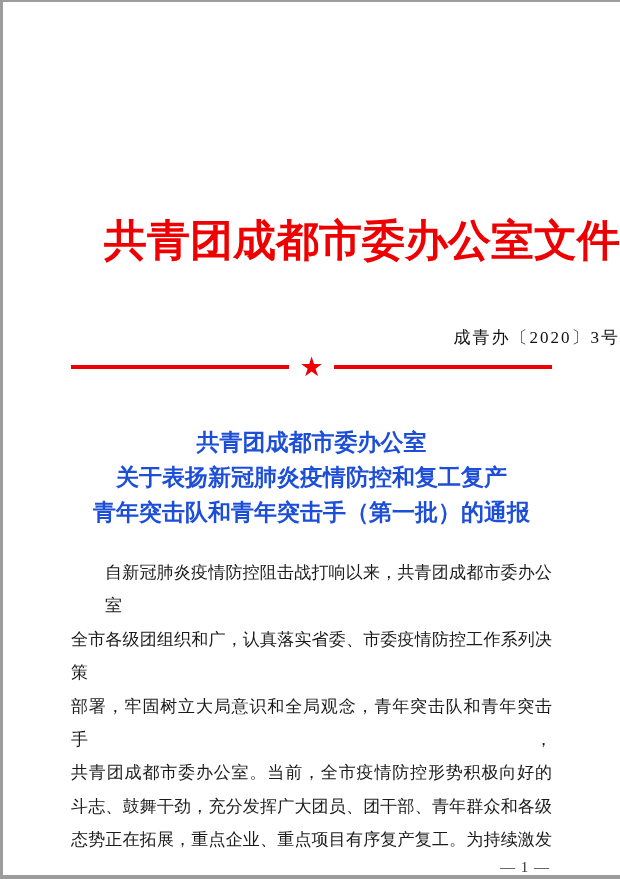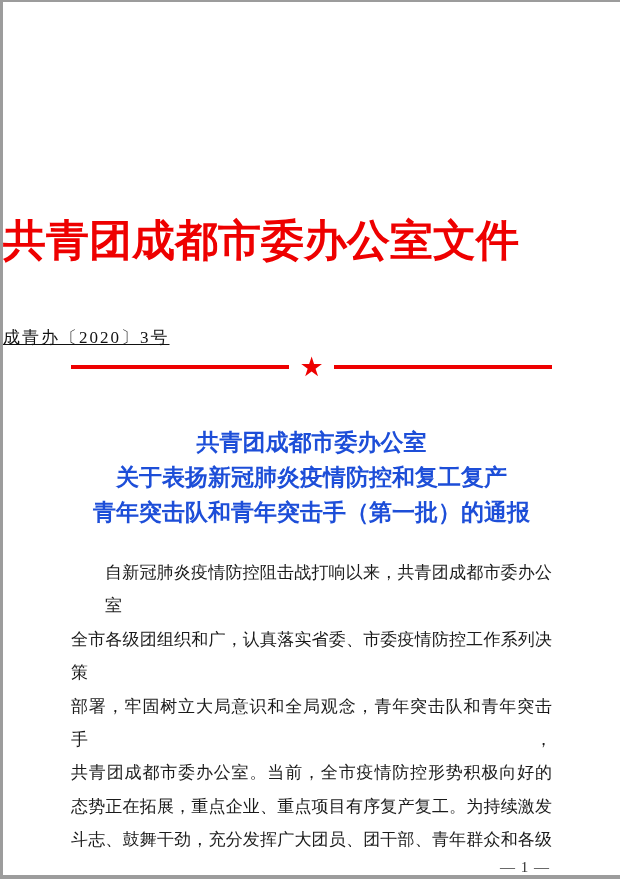--- a/index.html
+++ b/index.html
@@ -15,33 +15,32 @@
     border-left: 3px solid #9c9c9c;
     border-top: 2px solid #9c9c9c;
     border-bottom: 4px solid #9c9c9c;
     padding-top: 213px;
     overflow: hidden;
   }
   .header-title {
     color: #ee0000;
     font-size: 43px;
     font-weight: bold;
-    text-align: left;
+    text-align: right;
     line-height: 52px;
     white-space: nowrap;
     letter-spacing: 0;
   }
   .doc-number {
     margin-top: 62px;
-    text-align: left;
+    text-align: right;
     font-size: 17px;
     letter-spacing: 2px;
     color: #111111;
     line-height: 18px;
-    text-decoration: underline;
   }
   .star-line {
     display: flex;
     align-items: center;
     margin: 6px 68px 0 68px;
     height: 28px;
   }
   .star-line .seg {
     flex: 1;
     height: 4px;
@@ -102,19 +101,19 @@
     <div>共青团成都市委办公室</div>
     <div>关于表扬新冠肺炎疫情防控和复工复产</div>
     <div>青年突击队和青年突击手（第一批）的通报</div>
   </div>
 
   <div class="body-text">
     <div class="body-line first">自新冠肺炎疫情防控阻击战打响以来，共青团成都市委办公室</div>
     <div class="body-line">全市各级团组织和广，认真落实省委、市委疫情防控工作系列决策</div>
     <div class="body-line">部署，牢固树立大局意识和全局观念，青年突击队和青年突击手，</div>
     <div class="body-line">共青团成都市委办公室。当前，全市疫情防控形势积极向好的</div>
+    <div class="body-line">斗志、鼓舞干劲，充分发挥广大团员、团干部、青年群众和各级</div>
     <div class="body-line">态势正在拓展，重点企业、重点项目有序复产复工。为持续激发</div>
-    <div class="body-line">斗志、鼓舞干劲，充分发挥广大团员、团干部、青年群众和各级</div>
   </div>
 
   <div class="page-number">— 1 —</div>
 
 </div>
 
 </body></html>

